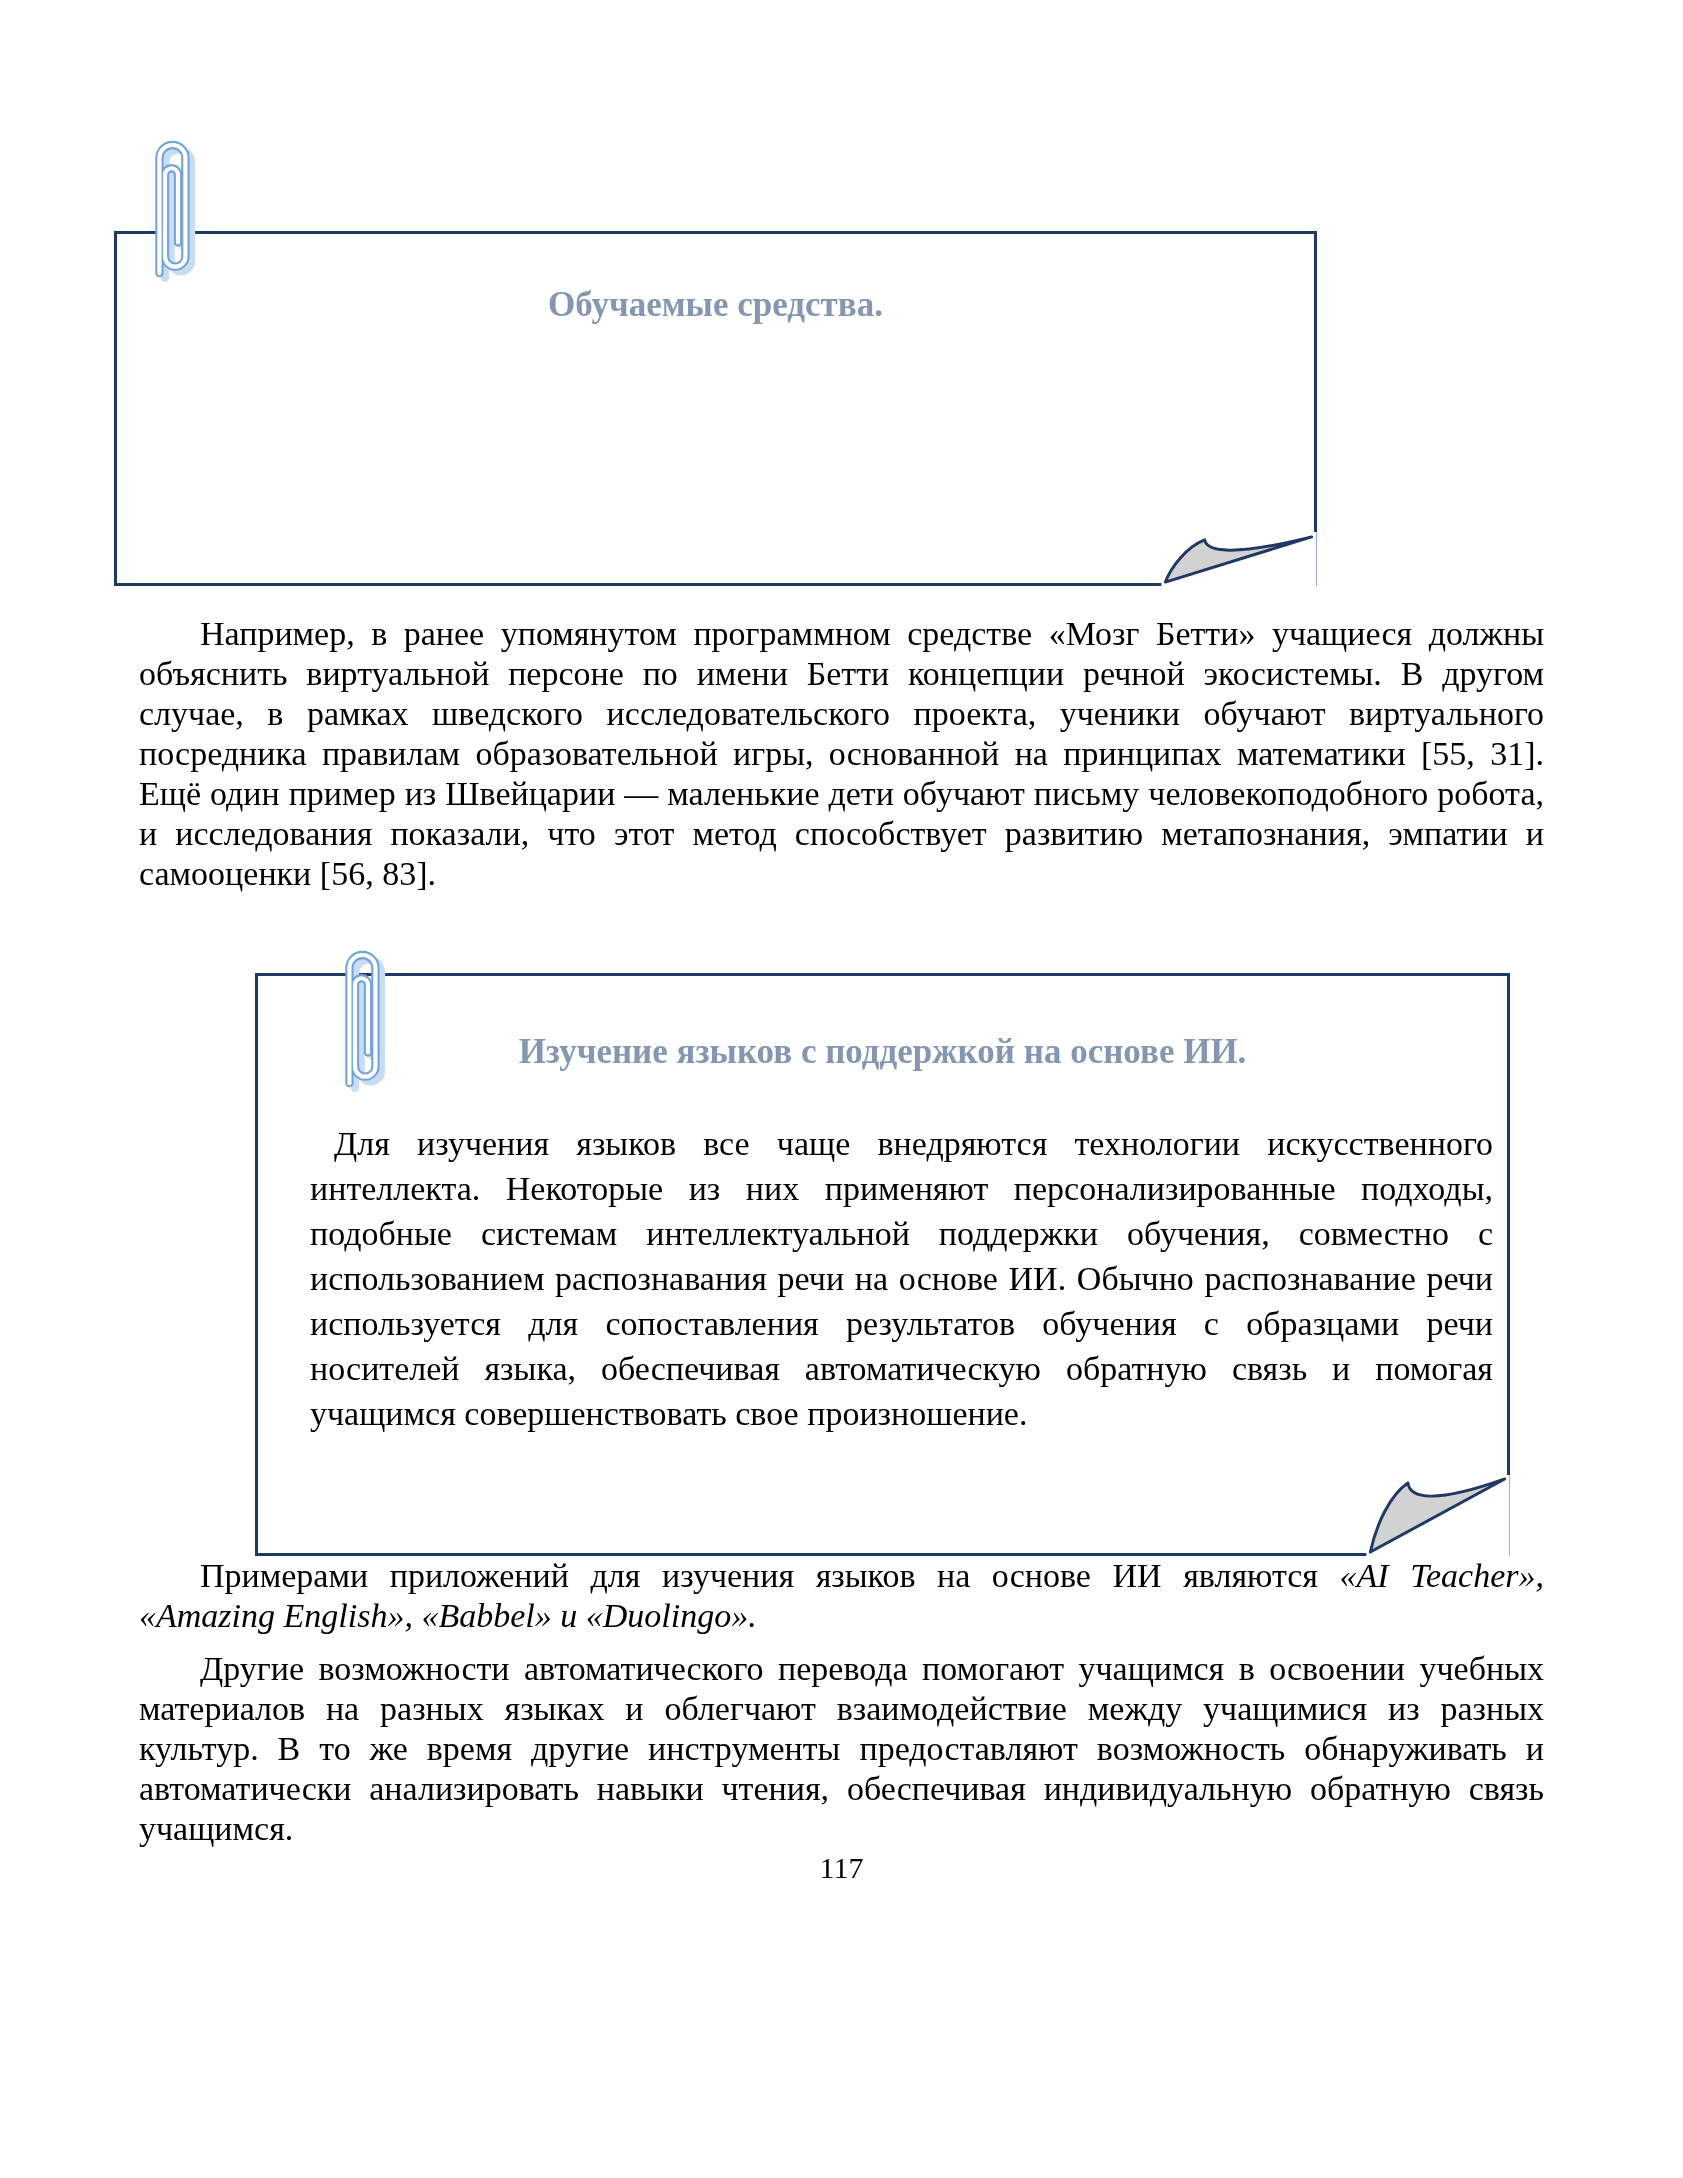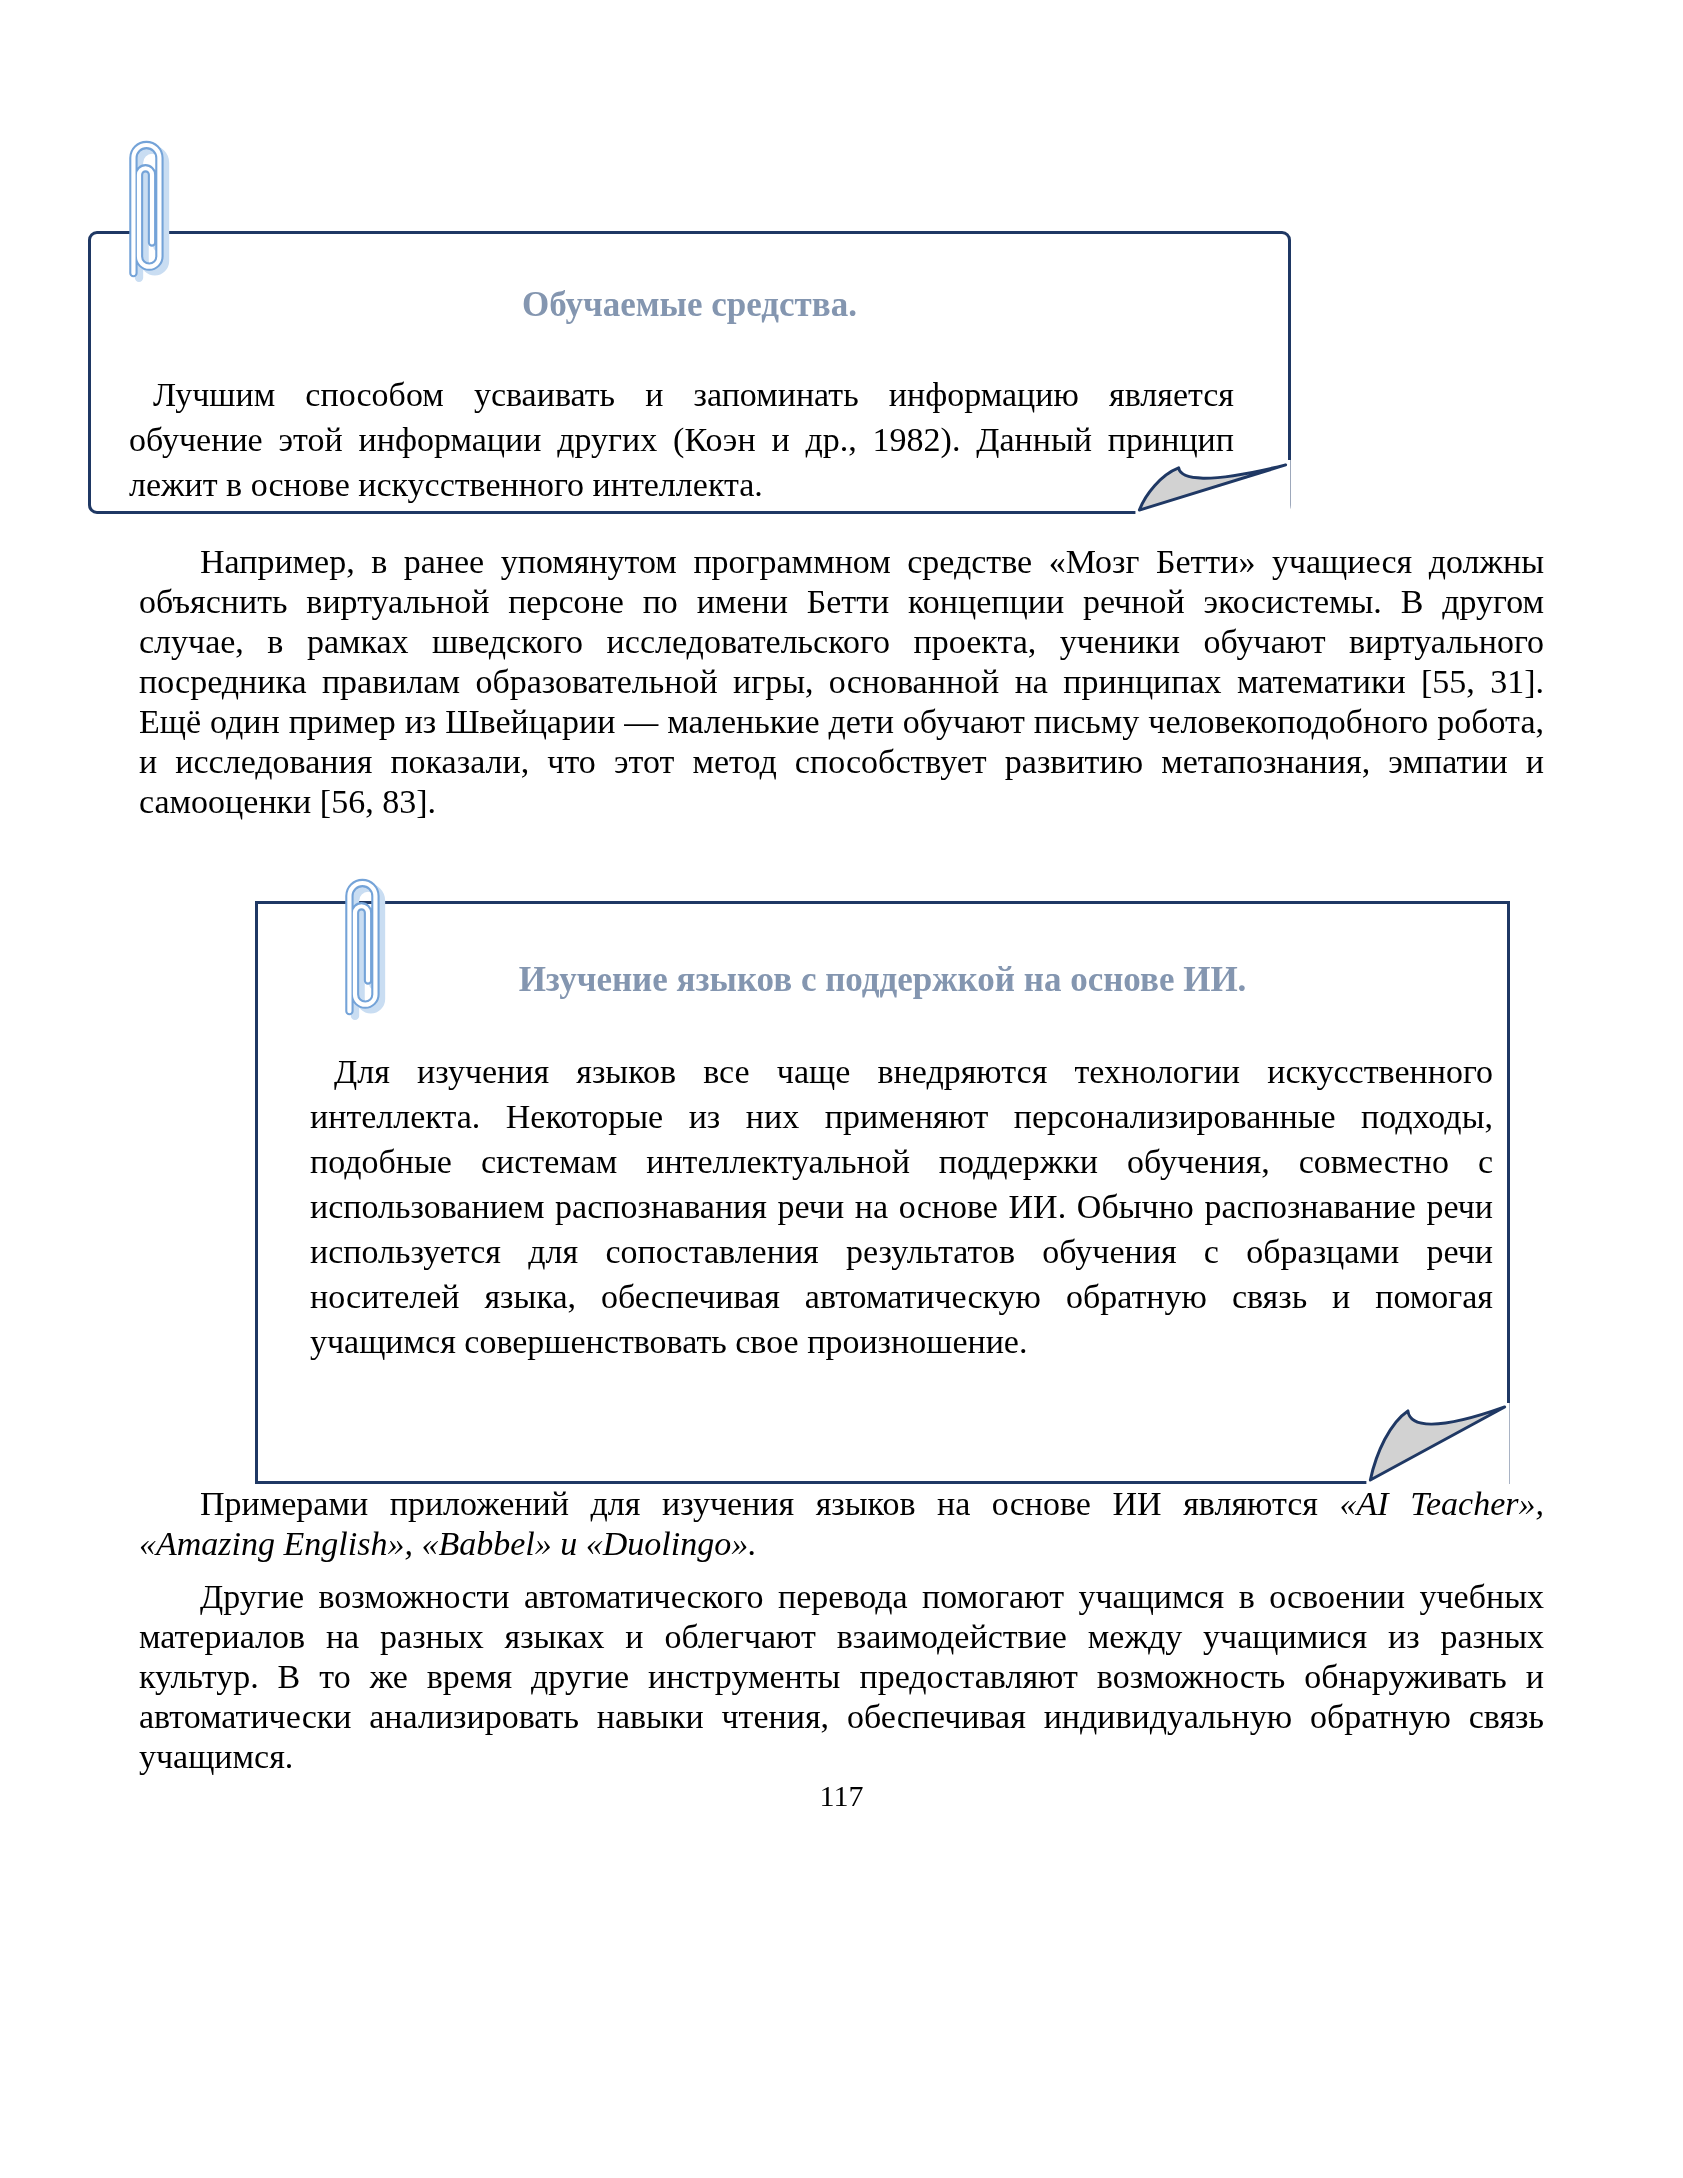--- a/index.html
+++ b/index.html
@@ -18,25 +18,24 @@
     text-align:justify;
     text-indent:61px;
   }
   .callout{
     position:relative;
     box-sizing:border-box;
     border:3px solid #1f3864;
     background:#ffffff;
   }
   .callout1{
-    margin-left:88px;
+    margin-left:114px;
     margin-top:231px;
     width:1203px;
-    height:283px;
-    border-radius:9px;
+    height:355px;
   }
   .callout2{
     margin-left:255px;
     width:1255px;
     height:583px;
   }
   .callout-title{
     text-align:center;
     font-weight:bold;
     font-size:35px;
@@ -79,21 +78,20 @@
 <div>
 
   <div class="callout callout1">
     <svg class="paperclip" viewBox="0 0 70 200" width="65" height="190" aria-hidden="true">
       <path d="M22,168 L22,44 A14,14 0 0 1 50,44 L50,150 A11,11 0 0 1 28,150 L28,62 A7,7 0 0 1 42,62 L42,135" transform="translate(6,5)" stroke="#c9ddf2" stroke-width="9" fill="none" stroke-linecap="round"></path>
       <path d="M22,168 L22,44 A14,14 0 0 1 50,44 L50,150 A11,11 0 0 1 28,150 L28,62 A7,7 0 0 1 42,62 L42,135" stroke="#74a3d8" stroke-width="9" fill="none" stroke-linecap="round"></path>
       <path d="M22,168 L22,44 A14,14 0 0 1 50,44 L50,150 A11,11 0 0 1 28,150 L28,62 A7,7 0 0 1 42,62 L42,135" stroke="#ffffff" stroke-width="4.5" fill="none" stroke-linecap="round"></path>
     </svg>
 
     <div class="callout-title">Обучаемые средства.</div>
-    <div class="callout-body">Лучшим способом усваивать и запоминать информацию является обучение этой информации других (Коэн и др., 1982). Данный принцип лежит в основе искусственного интеллекта.</div>
 
     <svg class="curl" width="156" height="54" aria-hidden="true" viewBox="0 0 158 55">
       <rect x="0" y="0" width="158" height="55" fill="#ffffff"></rect>
       <path d="M4,51 C10,35 26,15 44,8 C46,20 72,25 153,5 Z" fill="#d2d2d2" stroke="#1f3864" stroke-width="3" stroke-linejoin="round"></path>
     </svg>
   </div>
 
   <p class="para p1">Например, в ранее упомянутом программном средстве «Мозг Бетти» учащиеся должны объяснить виртуальной персоне по имени Бетти концепции речной экосистемы. В другом случае, в рамках шведского исследовательского проекта, ученики обучают виртуального посредника правилам образовательной игры, основанной на принципах математики [55, 31]. Ещё один пример из Швейцарии — маленькие дети обучают письму человекоподобного робота, и исследования показали, что этот метод способствует развитию метапознания, эмпатии и самооценки [56, 83].</p>
 
   <div class="gap-above-box2"></div>

